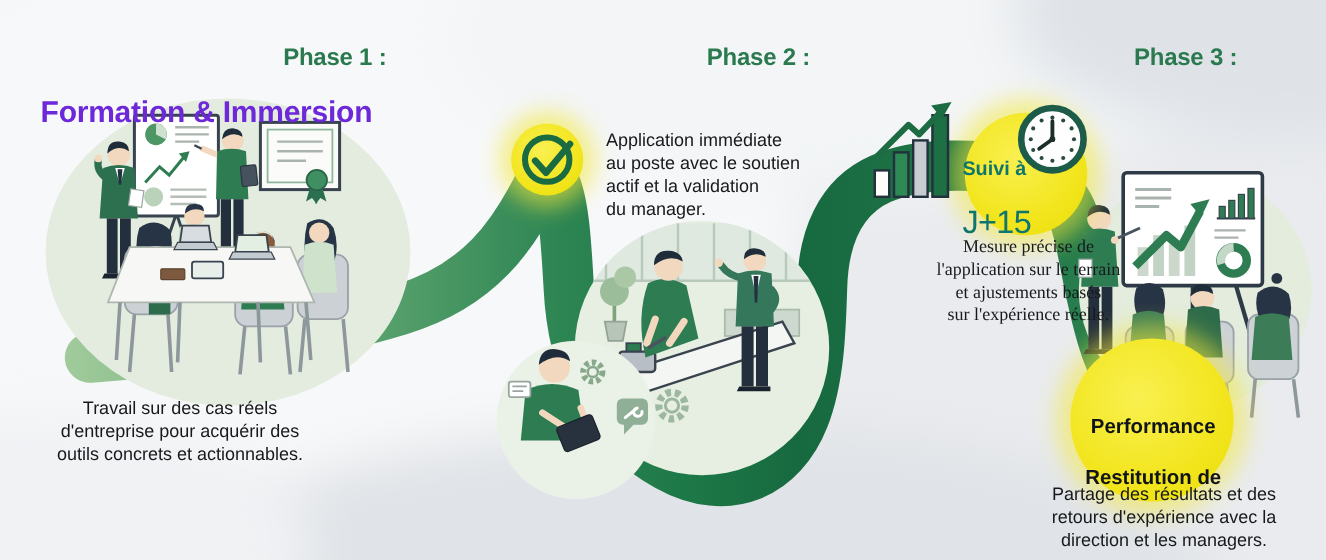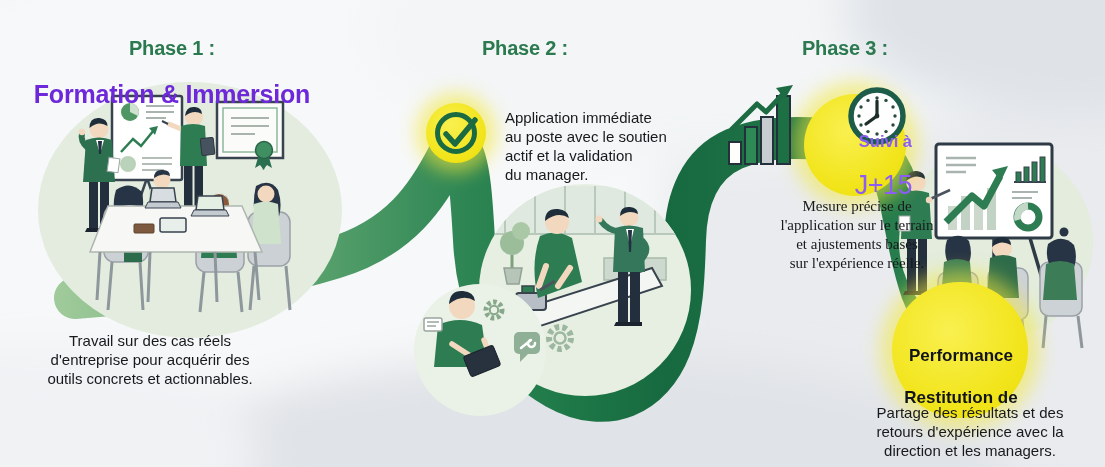--- a/index.html
+++ b/index.html
@@ -3,31 +3,31 @@
 <meta charset="utf-8">
 <style>
   html,body{margin:0;padding:0;background:#d8dadd;}
   .stage{
     position:relative;width:1105px;height:467px;overflow:hidden;
     background:#e9ebee;font-family:"Liberation Sans",sans-serif;
   }
   .stage svg.scene{position:absolute;left:0;top:0;}
   .txt{position:absolute;white-space:pre-line;}
   .title{text-align:center;font-weight:700;letter-spacing:-0.2px;line-height:23px;}
-  .title .l1{font-size:20px;color:#2b7a4f;}
+  .title .l1{font-size:20px;color:#2b7a4f;text-align:right;}
   .title .l2{font-size:25px;color:#6d28d9;}
   .tp1{left:22px;top:14px;width:300px;}
   .tp2{left:375px;top:14px;width:300px;}
-  .tp3{left:695px;top:14px;width:300px;}
+  .tp3{left:731px;top:14px;width:300px;}
   .desc{font-size:15px;line-height:19px;color:#17191c;text-align:center;}
   .p1d{left:28px;top:331px;width:244px;}
   .p2d{left:505px;top:96px;width:190px;text-align:left;margin-top:12px;}
   .p3d{left:737px;top:197px;width:240px;font-family:Liberation Serif, serif;}
   .p3d2{left:845px;top:403px;width:250px;}
-  .suivi{left:802px;top:113px;width:110px;text-align:right;color:#8b5cf6;}
+  .suivi{left:802px;top:113px;width:110px;text-align:left;color:#0f766e;}
   .suivi .s1{font-size:16.5px;font-weight:700;line-height:21px;}
   .suivi .s2{font-size:27px;font-weight:400;line-height:30px;letter-spacing:-0.5px;}
   .rest{left:891px;top:324px;width:140px;text-align:center;
         font-size:17px;font-weight:700;line-height:21px;color:#101418;}
 </style>
 </head>
 <body>
 
 <div class="stage">
 

